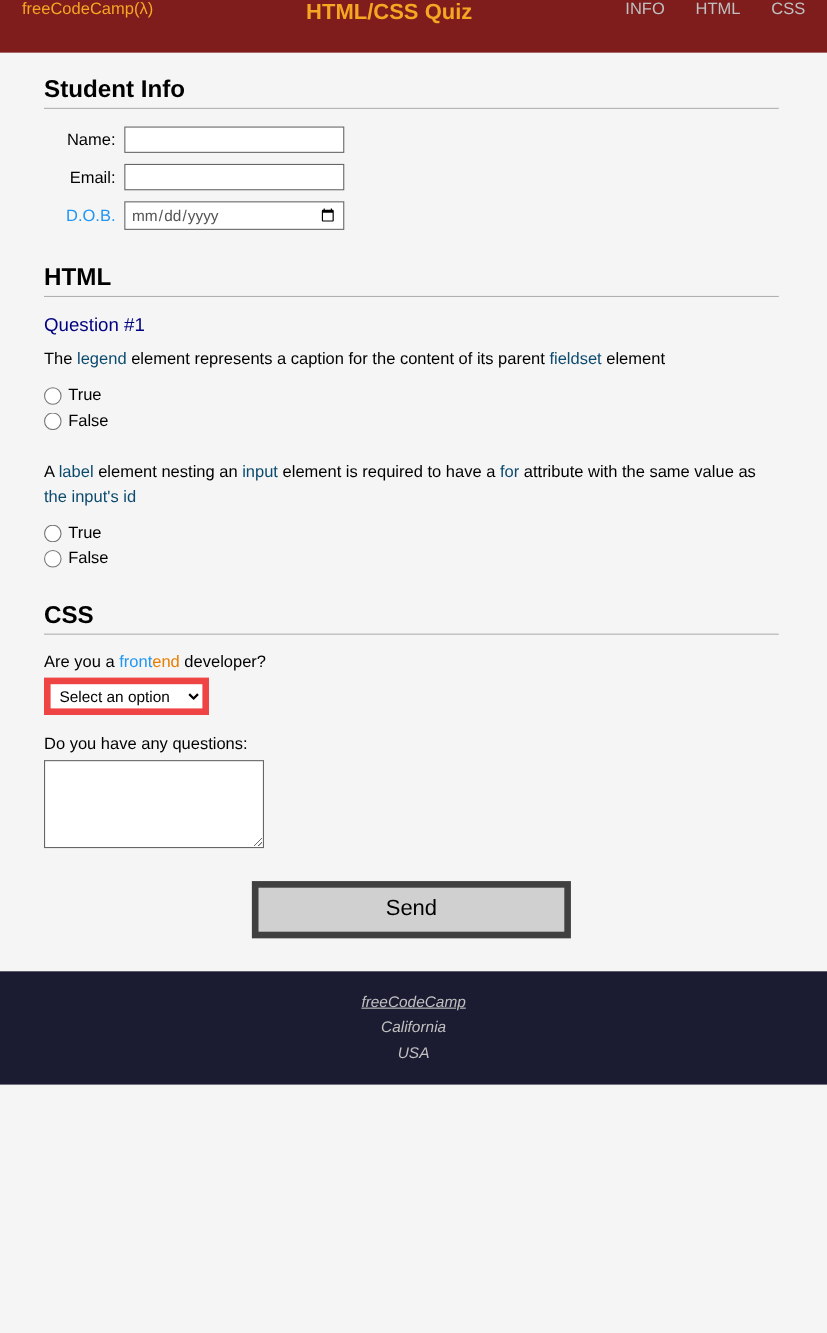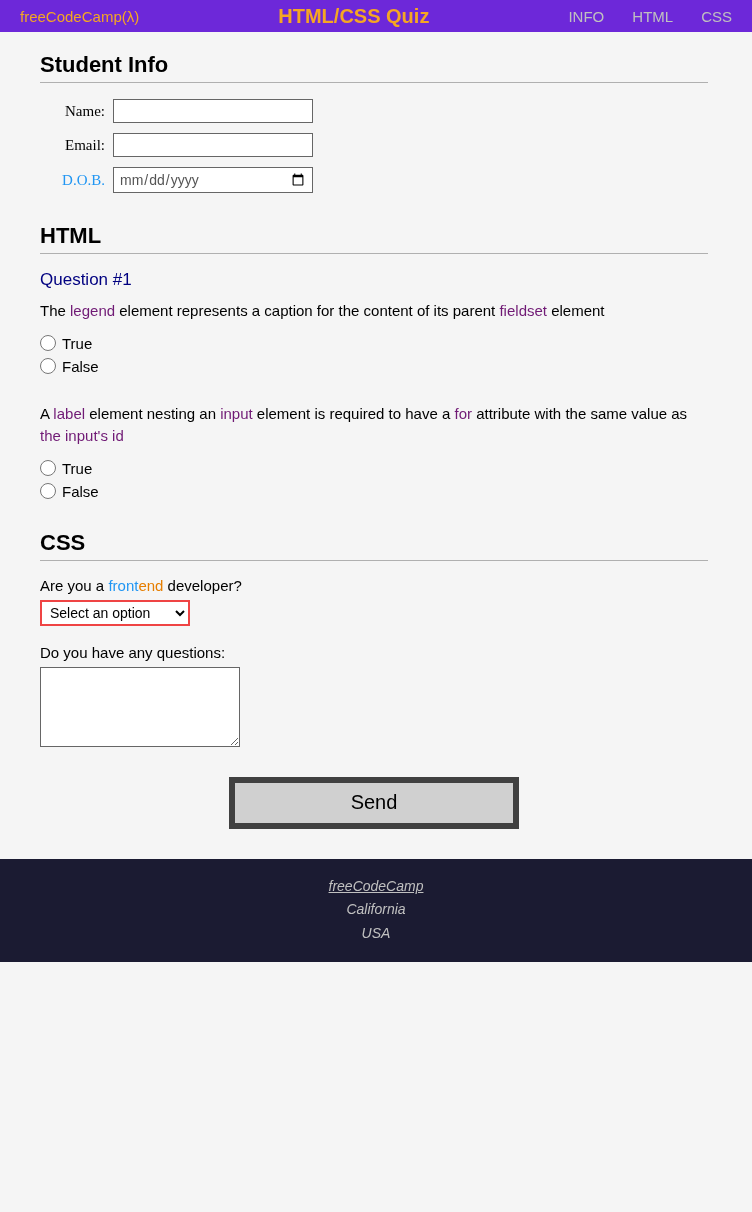--- a/index.html
+++ b/index.html
@@ -12,25 +12,24 @@
       font-family: serif;
       font-size: 16px;
       background: #f5f5f5;
       color: #000;
       width: 752px;
       min-height: 1212px;
     }
 
     
     nav {
-      background: #6d28d9;
-      display: flex;
-      align-items: center;
+      background: #7f1d1d;
+      display: flex;
       padding: 0 20px;
-      height: 32px;
+      height: 48px;
       justify-content: space-between;
     }
 
     .nav-logo {
       color: #fff;
       font-size: 15px;
       font-family: sans-serif;
       white-space: nowrap;
     }
 
@@ -87,21 +86,21 @@
     .form-row {
       display: flex;
       align-items: center;
       margin-bottom: 10px;
     }
 
     .form-label {
       width: 65px;
       font-size: 15px;
       color: #000;
-      font-family: Liberation Serif, serif;
+      font-family: Liberation Sans, sans-serif;
       text-align: right;
       margin-right: 8px;
     }
 
     .form-label.dob-label {
       color: #2196F3;
     }
 
     .form-input {
       border: 1px solid #666;
@@ -140,27 +139,27 @@
 
     .question-text {
       font-size: 15px;
       color: #000;
       font-family: sans-serif;
       line-height: 1.5;
       margin-bottom: 12px;
     }
 
     .question-text .highlight-blue {
-      color: #701a75;
+      color: #0c4a6e;
       text-align: center;
     }
 
     .radio-option {
       display: flex;
-      align-items: flex-start;
+      align-items: flex-end;
       margin-bottom: 6px;
     }
 
     .radio-option input[type="radio"] {
       margin-right: 6px;
       width: 16px;
       height: 16px;
     }
 
     .radio-label {
@@ -184,21 +183,21 @@
       color: #2196F3;
     }
 
     .css-question-label .highlight-orange {
       color: #e67e00;
     }
 
     .select-dropdown {
       font-size: 14px;
       font-family: sans-serif;
-      border: 2px solid #ef4444;
+      border: 6px solid #ef4444;
       background: #fff;
       padding: 2px 4px;
       width: 150px;
       margin-bottom: 18px;
     }
 
     .textarea-label {
       font-size: 15px;
       font-family: sans-serif;
       color: #000;

